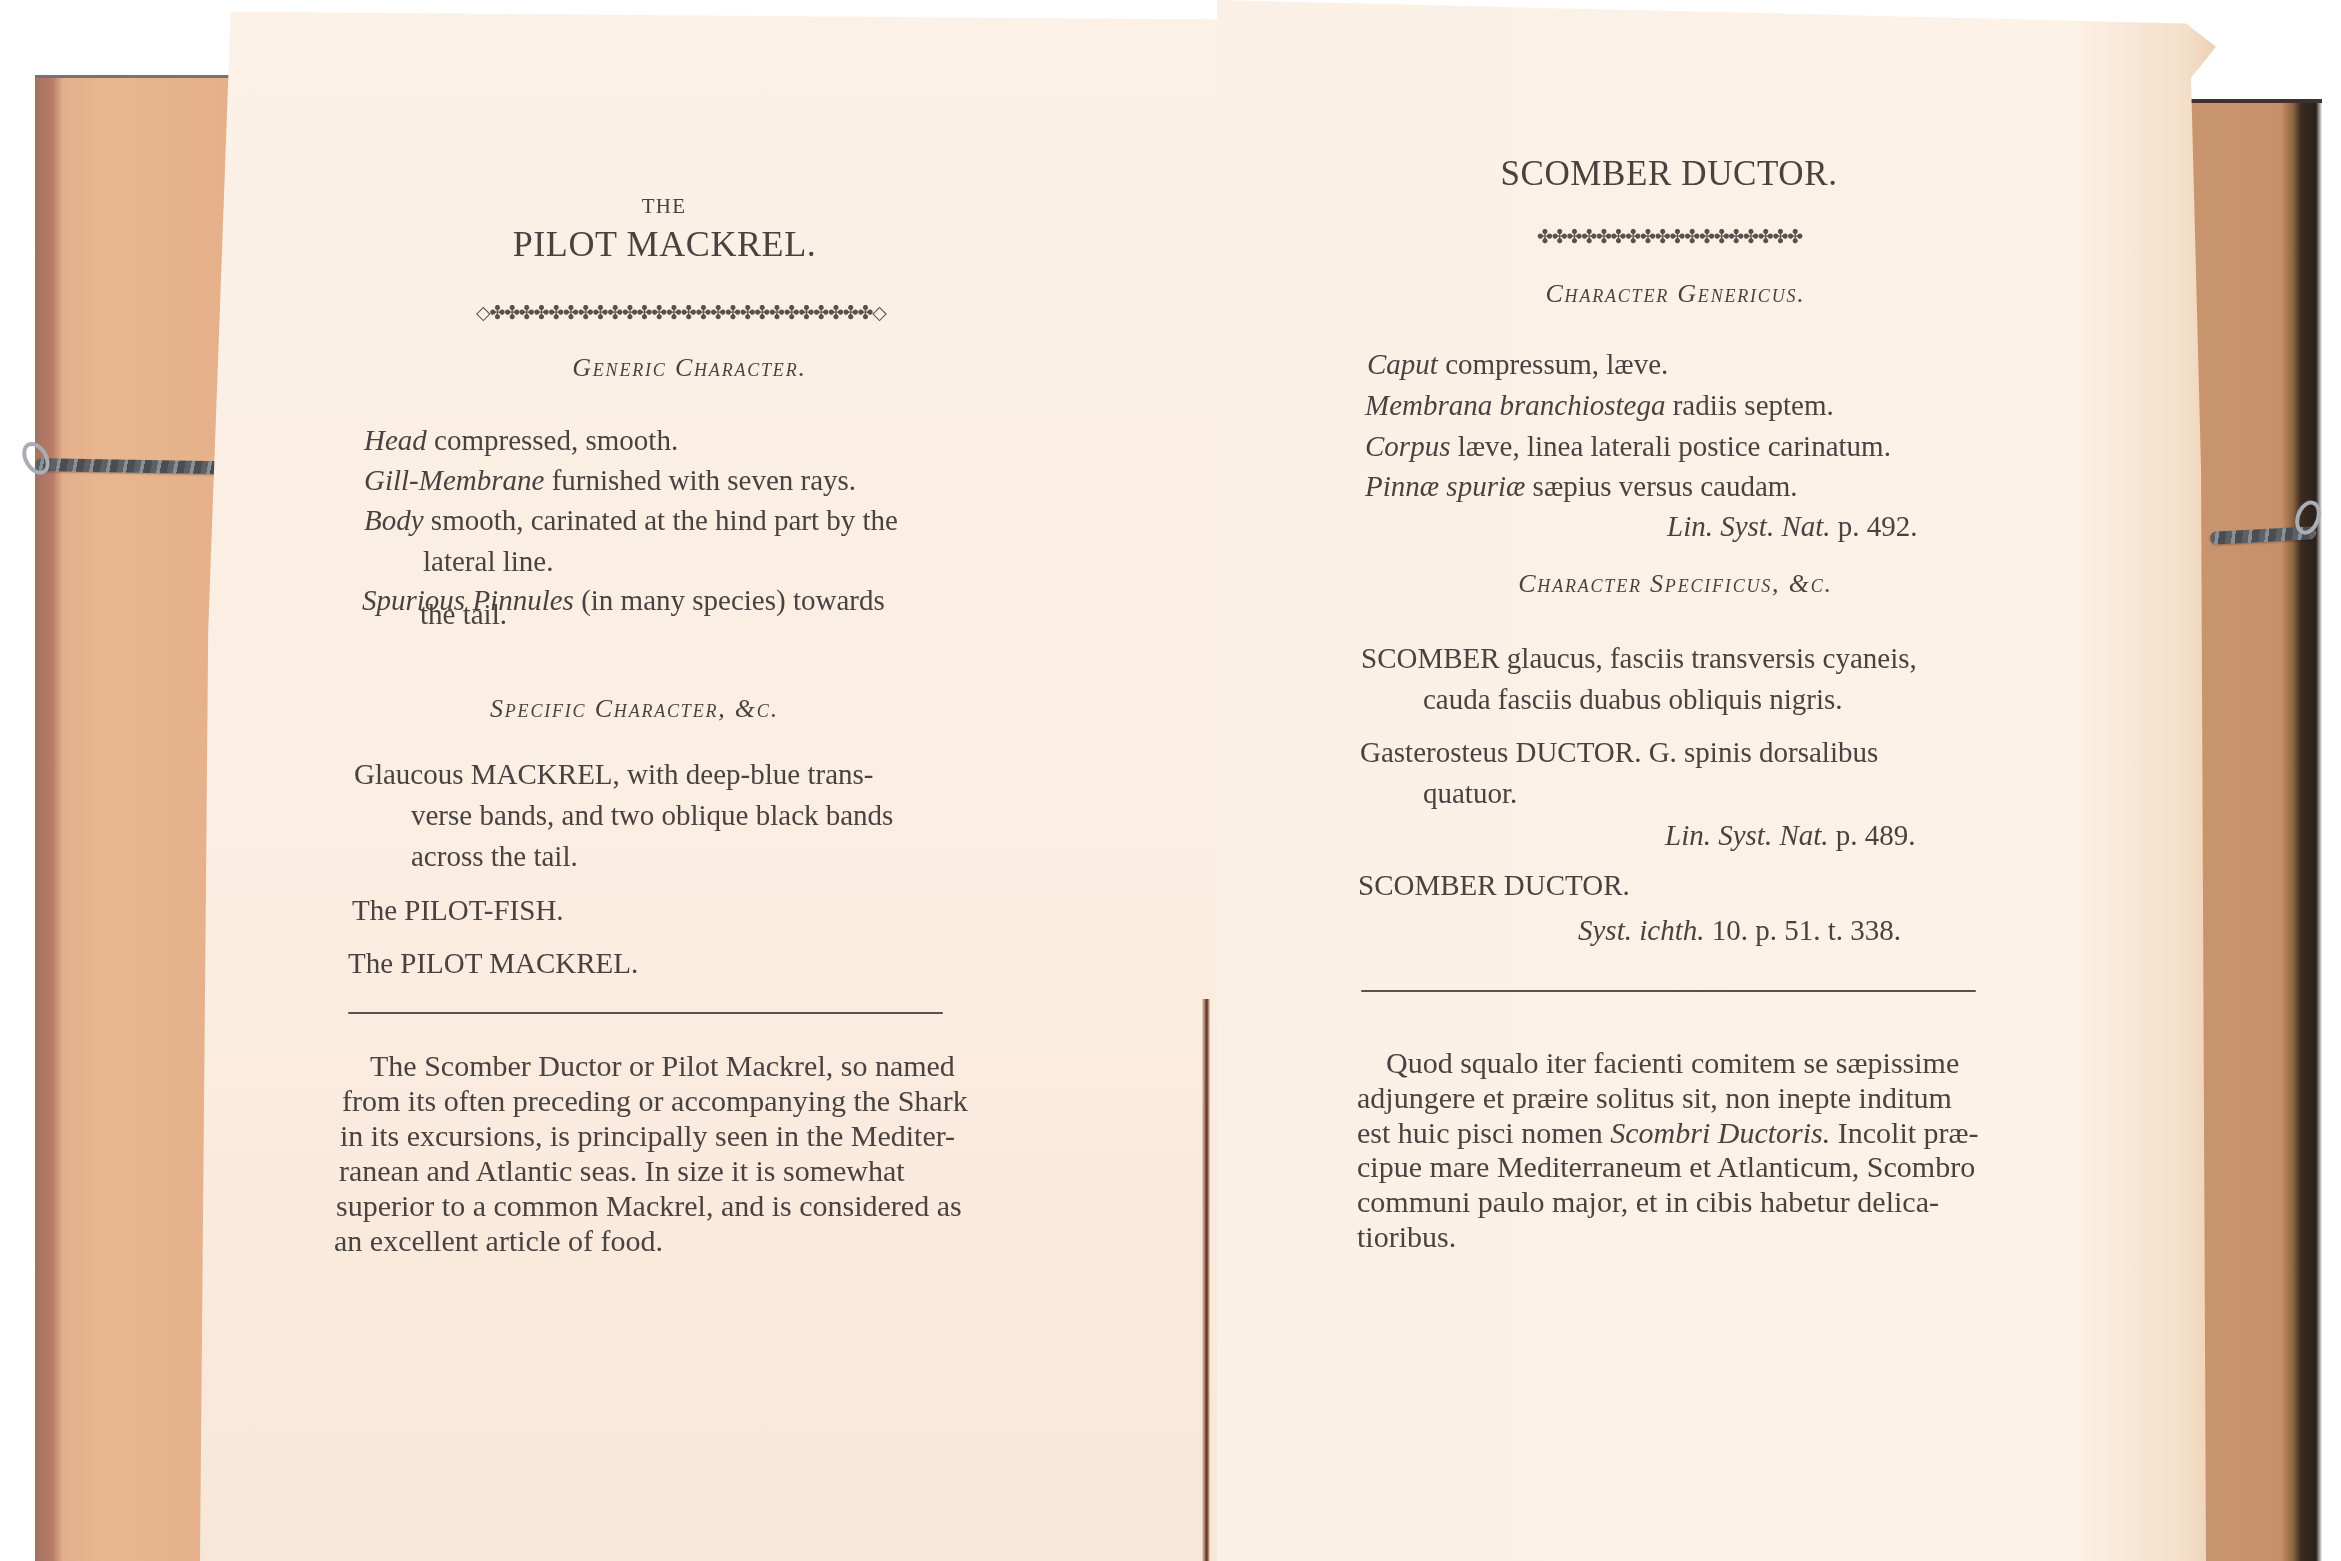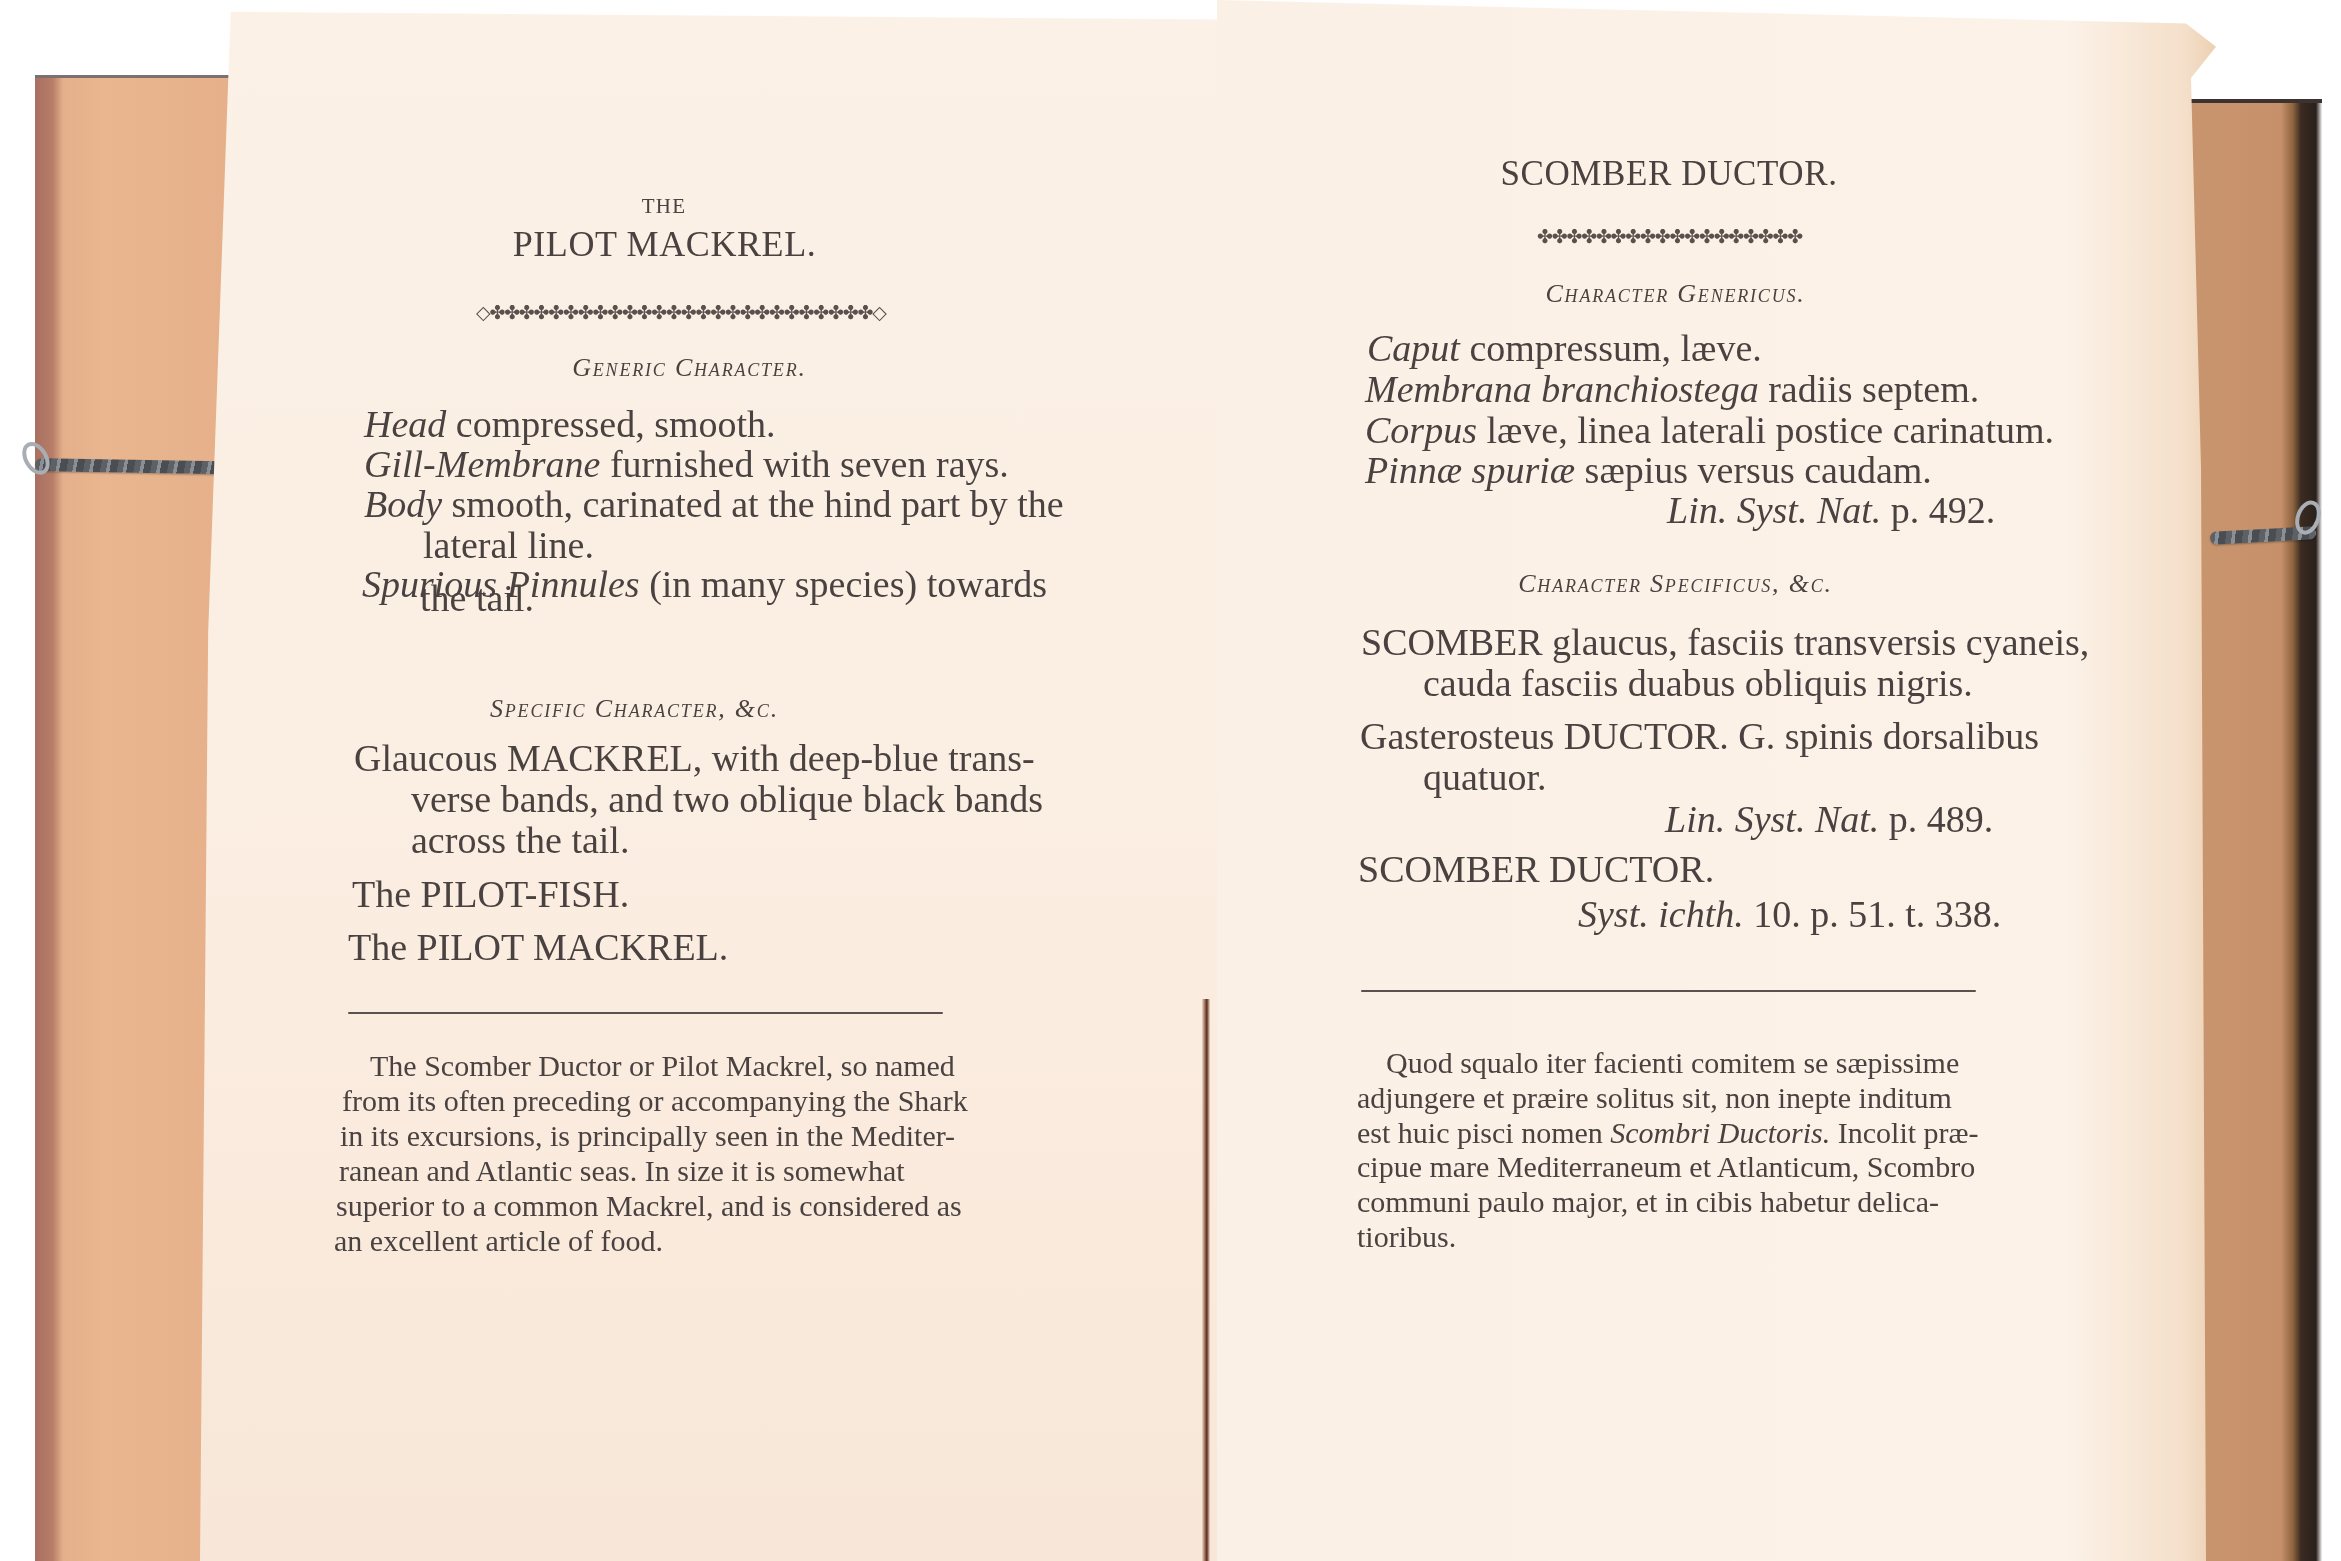--- a/index.html
+++ b/index.html
@@ -24,21 +24,21 @@
         background:linear-gradient(90deg,#fbf0e6 0%,#fcf2e8 85%,#f4dfc9 97%,#eccfb2 100%);
         clip-path:polygon(0 0,97% 1.5%,100% 3%,97.5% 5%,98.5% 30%,99% 100%,0 100%);}
   .gutter{position:absolute;left:1202px;top:999px;width:8.2px;height:562px;
         background:linear-gradient(90deg,#f1d9c4,#5a2a1c 60%,#f3dcc8);}
   .txt{position:absolute;white-space:nowrap;}
   .ctr{text-align:center;}
   .sc{font-variant:small-caps;font-style:italic;letter-spacing:1.8px;}
   .it{font-style:italic;}
   .ornament{position:absolute;letter-spacing:-1.2px;color:#5a504c;}
   .rule{position:absolute;height:2.4px;background:#5a524e;border-radius:1.2px;}
-  .body{font-size:38px;line-height:41px;}
+  .body{font-size:29px;line-height:41px;margin-top:16px;}
   .note{font-size:30px;line-height:35px;}
 </style>
 </head>
 <body>
 
 <div class="cover-left"></div>
 <div class="cover-mid"></div>
 <div class="cover-right"></div>
 
 <div class="wire" style="left:35px;top:460px;width:223px;transform:rotate(1deg);"></div>

